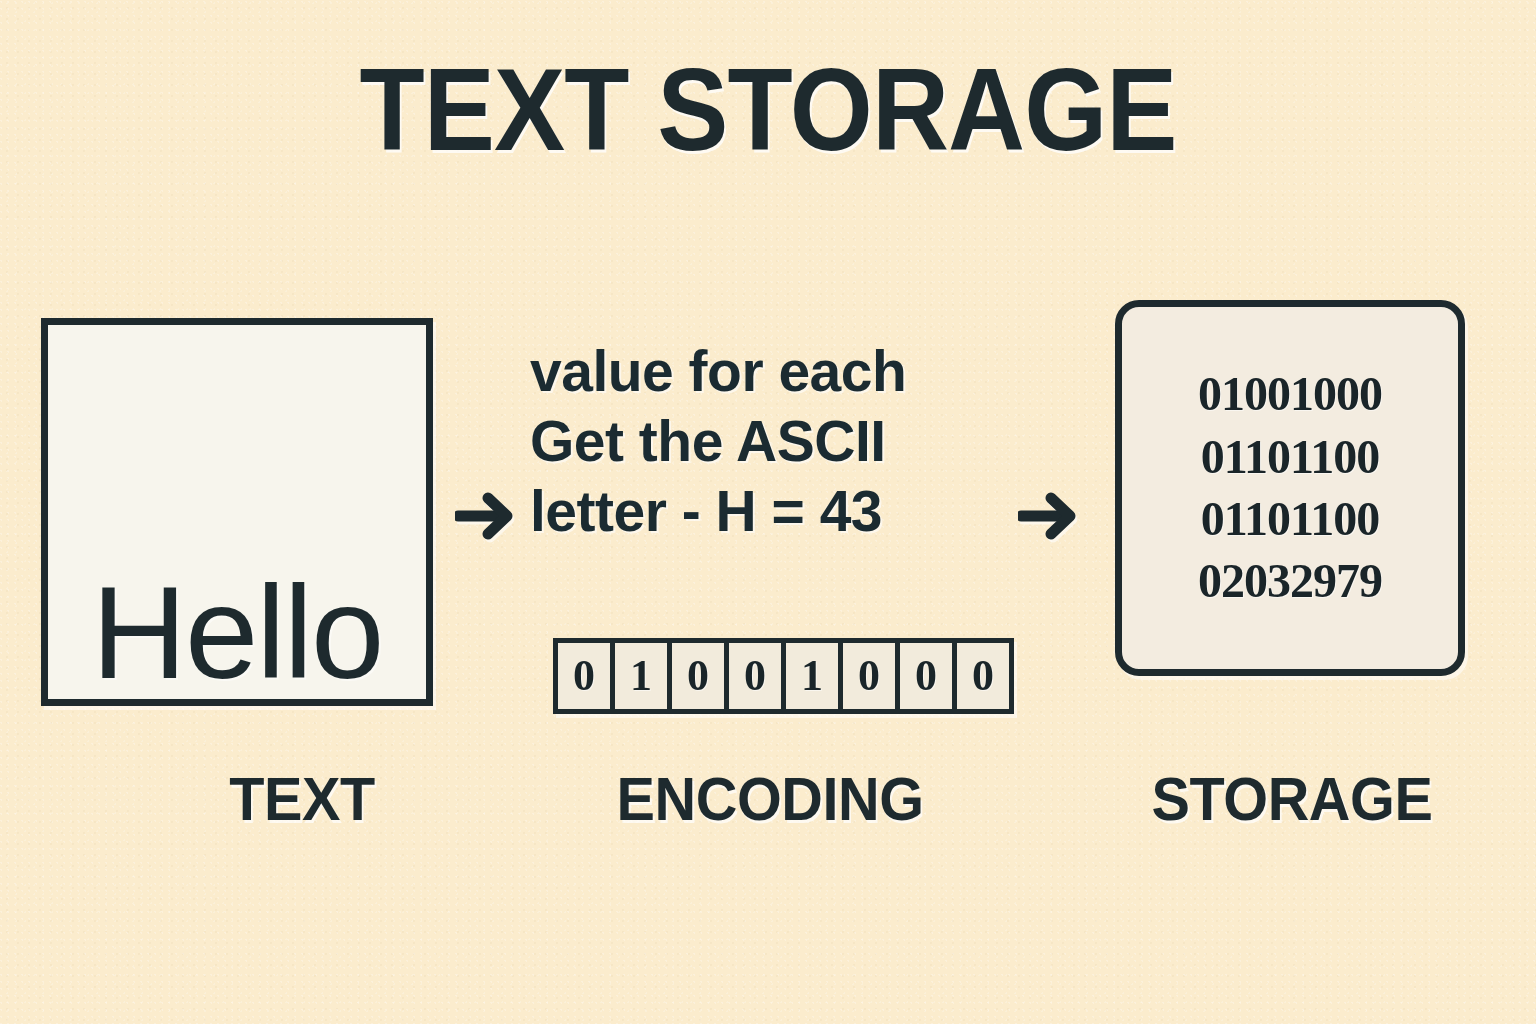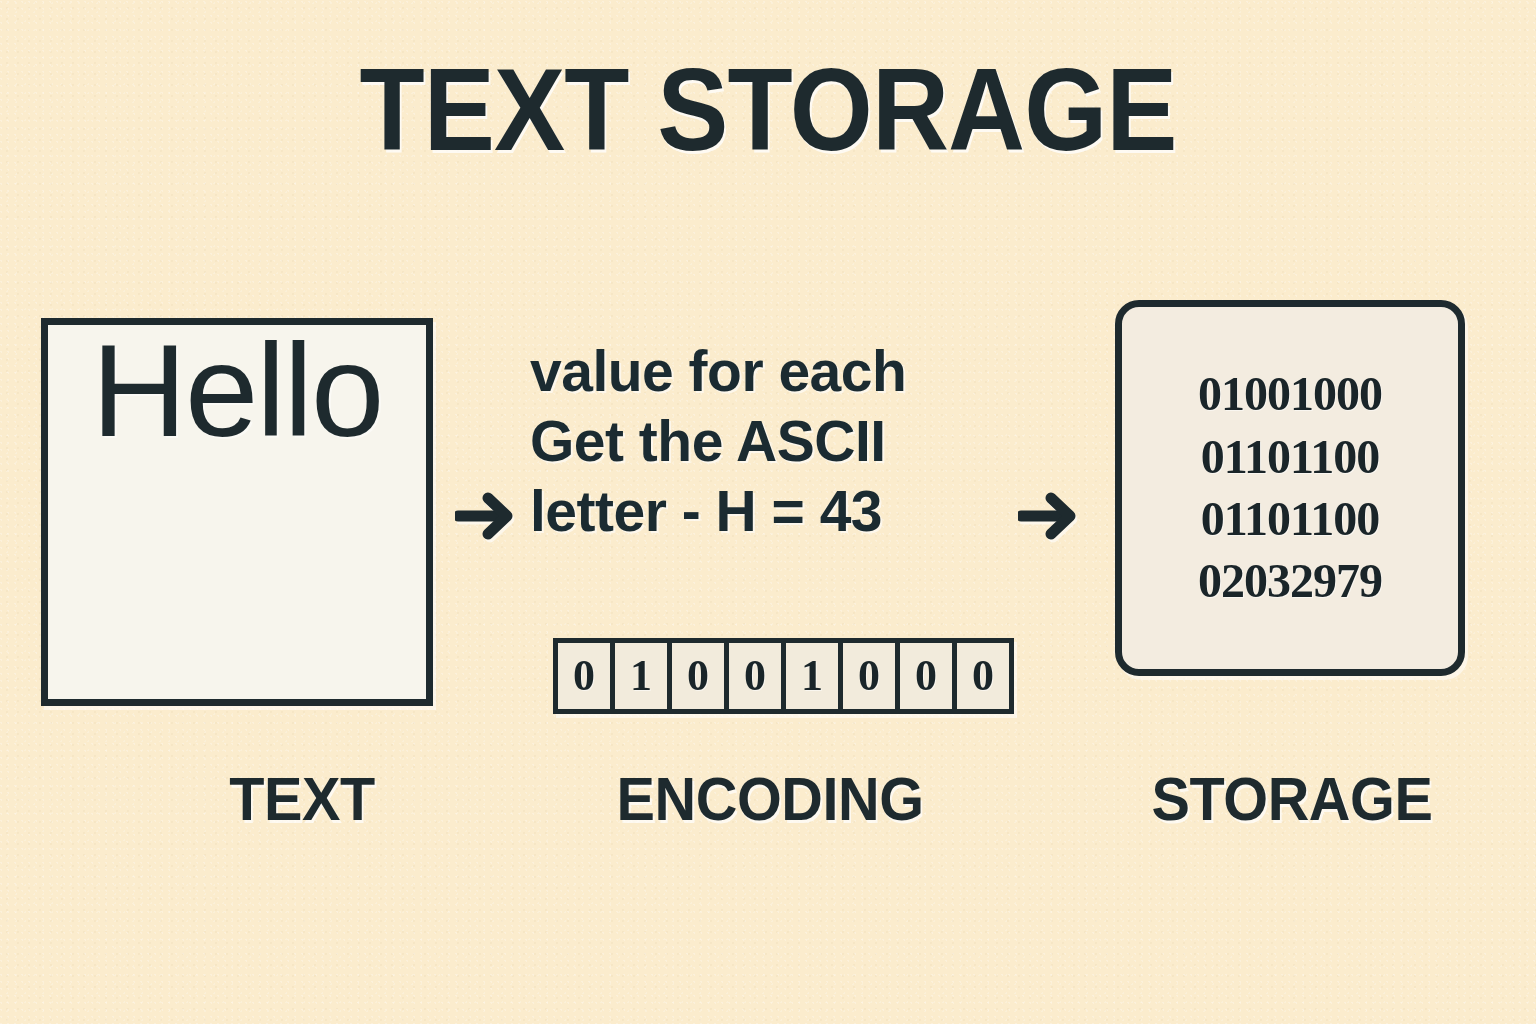--- a/index.html
+++ b/index.html
@@ -56,21 +56,21 @@
   #text-panel {
     position: absolute;
     left: 41px;
     top: 318px;
     width: 392px;
     height: 388px;
     box-sizing: border-box;
     background: #f7f5ed;
     border: 7px solid #1e2a2e;
     display: flex;
-    align-items: flex-start;
+    align-items: flex-end;
     justify-content: center;
     box-shadow: 3px 4px 0 rgba(255,255,255,.55);
   }
   #text-panel .sample {
     font-size: 132px;
     line-height: 1;
     font-weight: 300;
     color: #1e2a2e;
     letter-spacing: -2px;
     text-shadow: 2px 2px 0 rgba(255,255,255,.5);

